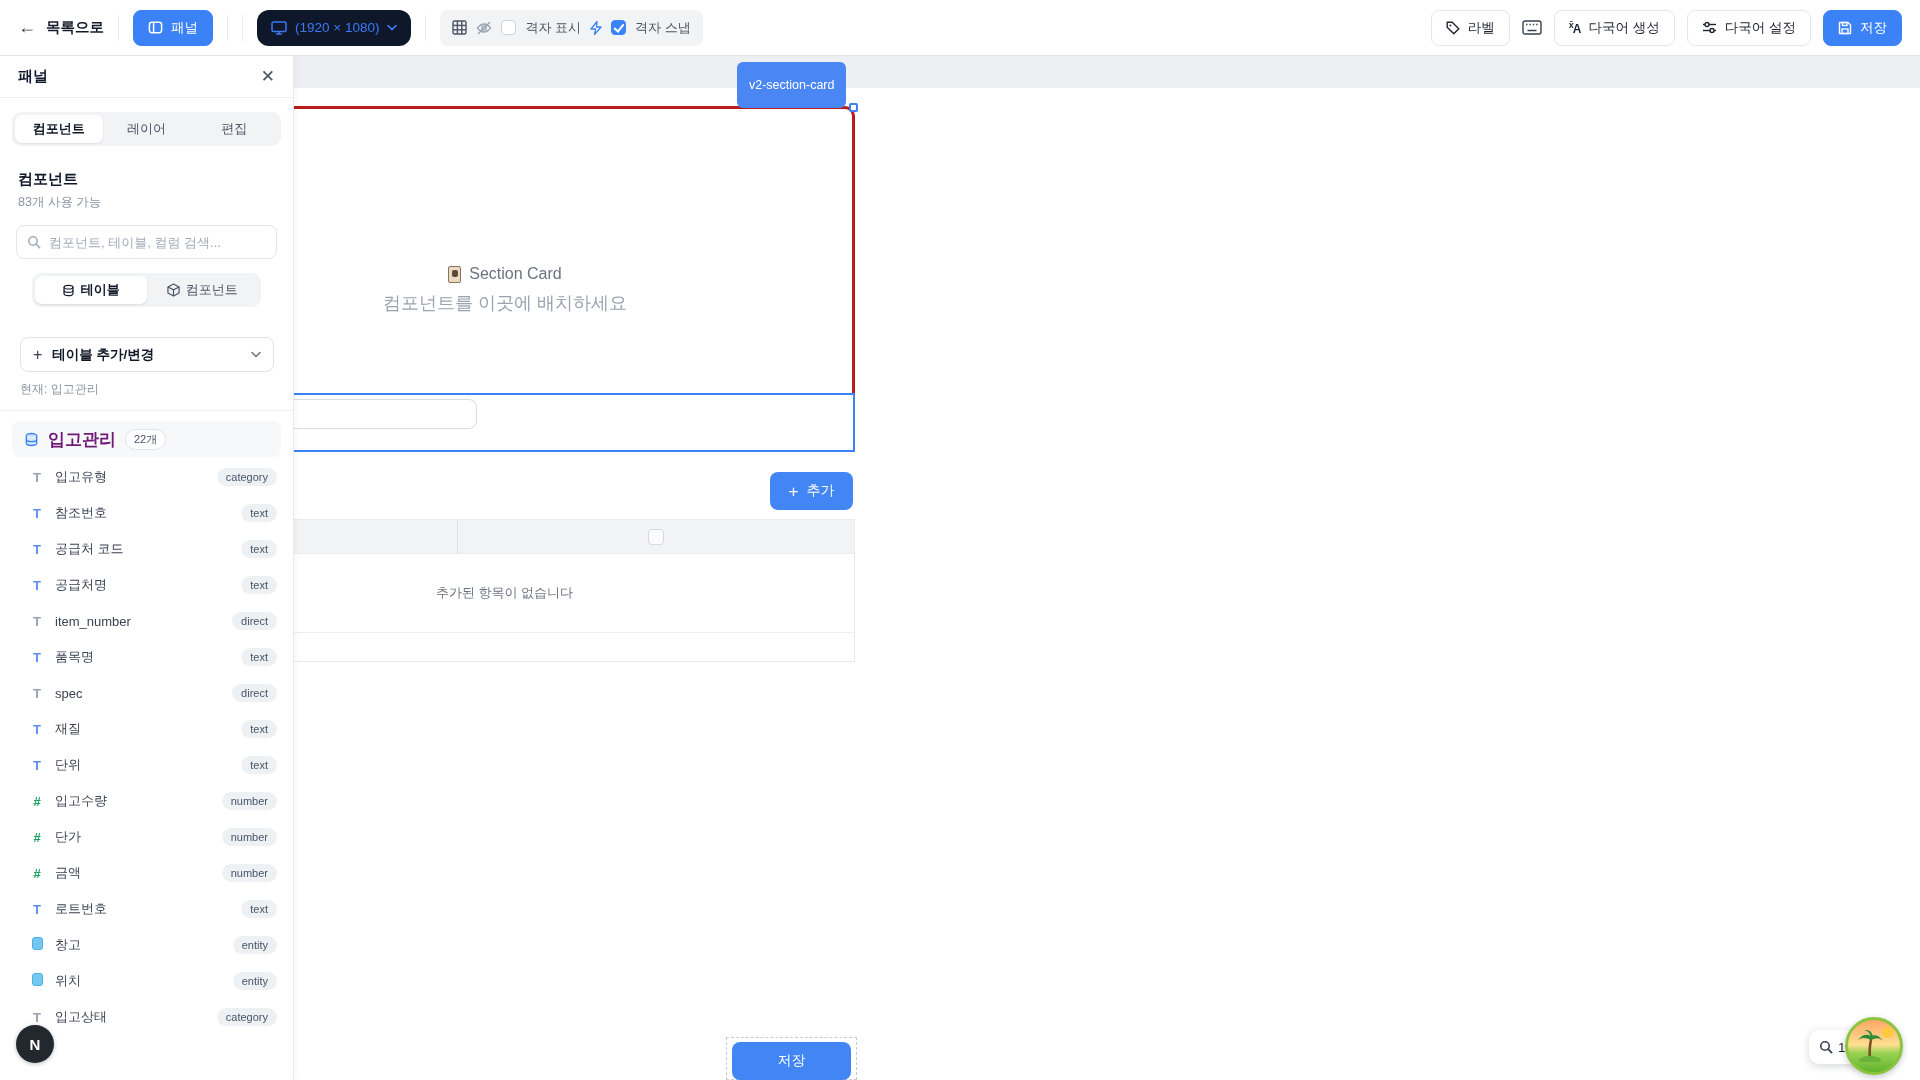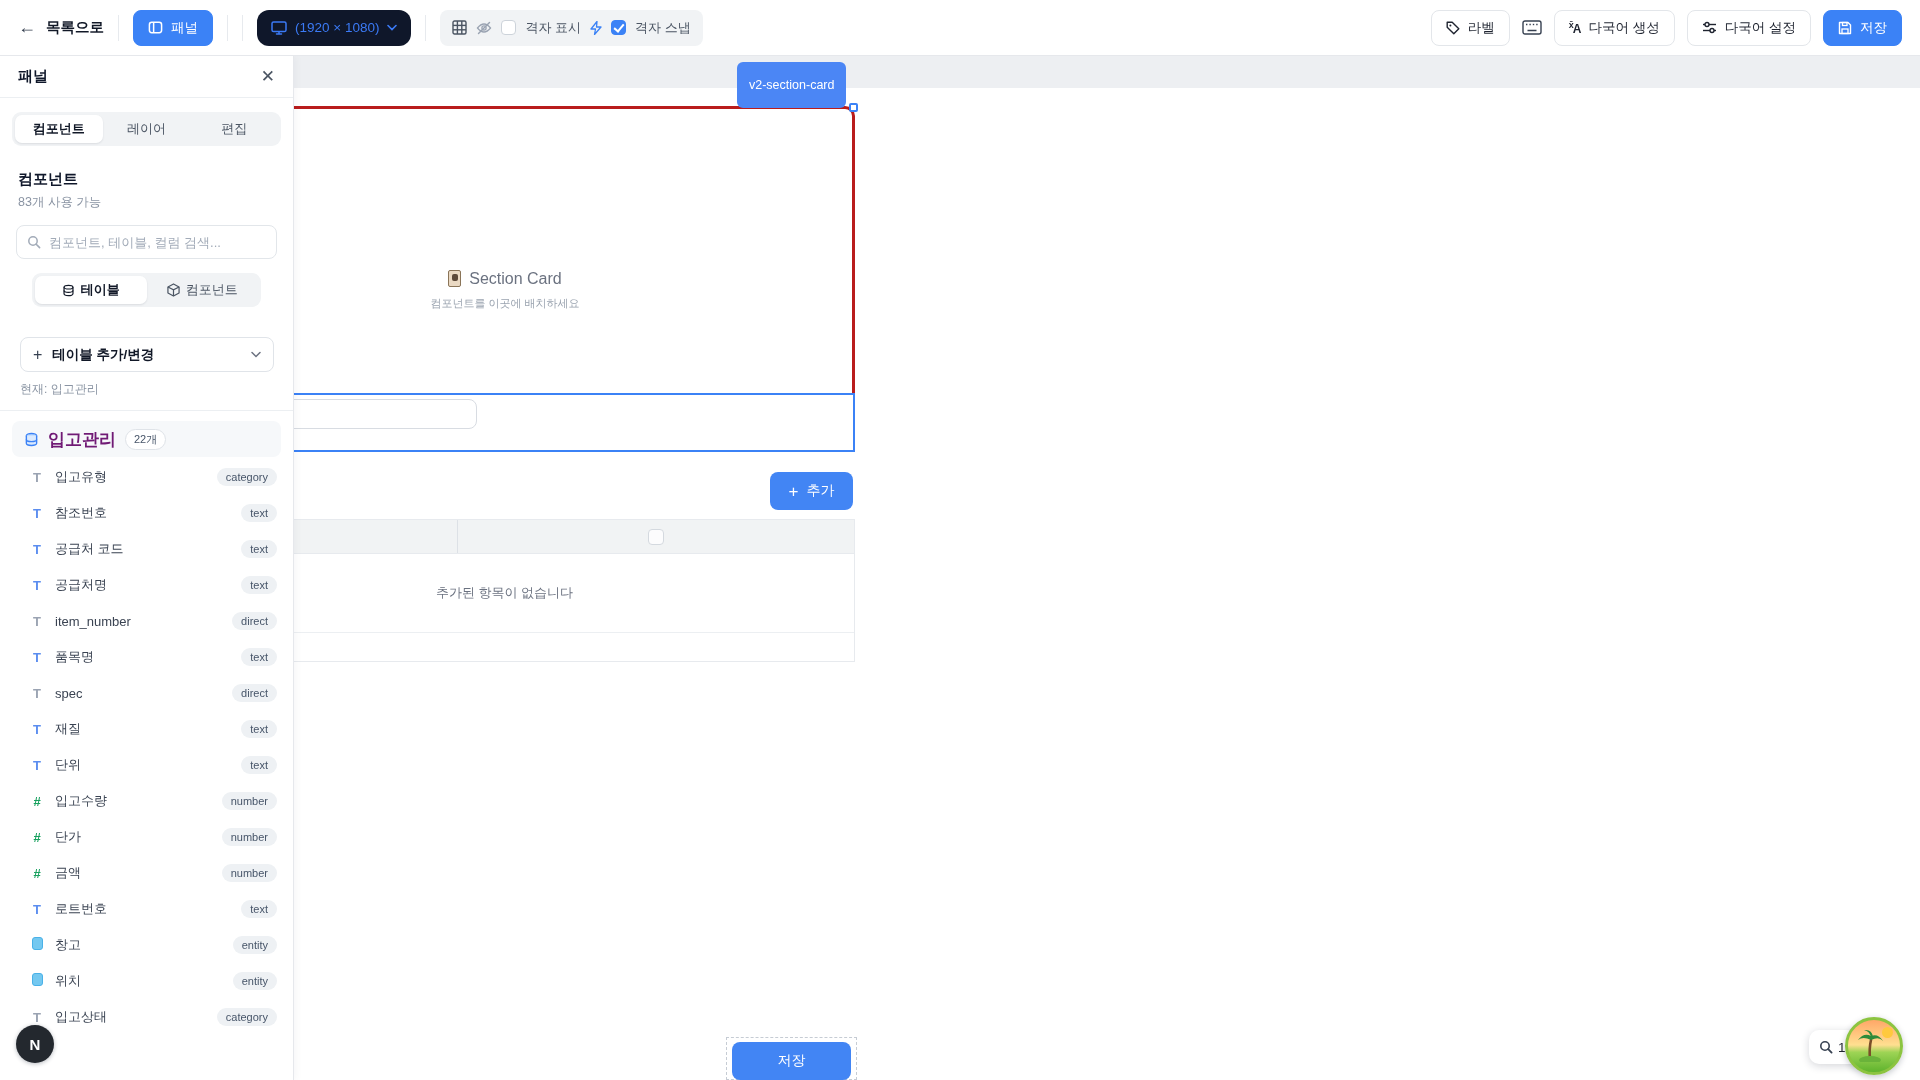--- a/index.html
+++ b/index.html
@@ -12,21 +12,21 @@
   .sel-tag { position:absolute; left:737px; top:62px; z-index:6; background:#4b86f5; color:#fff;
              font-size:12.5px; padding:16px 12px; border-radius:6px; }
   .section-card { position:absolute; left:155px; top:86px; width:700px; height:304px; z-index:2;
              background:#fff; border:3px solid #b91c1c; border-radius:10px;
              display:flex; flex-direction:column; align-items:center; justify-content:center;margin-top:20px; }
   .card-inner { transform:translateY(32px); text-align:center; }
   .card-title { font-size:16px; color:#6b7280; display:flex; align-items:center; gap:8px; justify-content:center; }
   .mini-card { display:inline-block; width:13px; height:17px; background:#ead9c3; border:1px solid #8a7458;
              border-radius:2px; position:relative; }
   .mini-card:after { content:""; position:absolute; left:3px; top:3px; width:6px; height:7px; background:#5d4a3a; border-radius:2px; }
-  .card-sub { margin-top:8px; font-size:11px; color:#9aa3af;text-align:center; }
+  .card-sub { margin-top:8px; font-size:18px; color:#9aa3af;text-align:center; }
   .handle { position:absolute; right:-6px; top:-6px; width:9px; height:9px; background:#fff; border:2px solid #3b82f6; border-radius:2px; }
   .element2 { position:absolute; left:155px; top:393px; width:700px; height:59px; z-index:2;
              background:#fff; border:2px solid #3b82f6; }
   .inline-input { position:absolute; left:6px; top:4px; width:314px; height:30px; background:#fff;
              border:1px solid #d8dce2; border-radius:8px; }
   .add-btn { position:absolute; left:770px; top:472px; z-index:2; width:83px; height:38px;
              background:#4285f4; color:#fff; border:none; border-radius:8px; font-size:14px;
              display:flex; align-items:center; justify-content:center; gap:8px; cursor:pointer; }
   .add-plus { font-size:17px; line-height:1; font-weight:400; }
   .dtable { position:absolute; left:155px; top:519px; width:700px; z-index:2; background:#fff;

